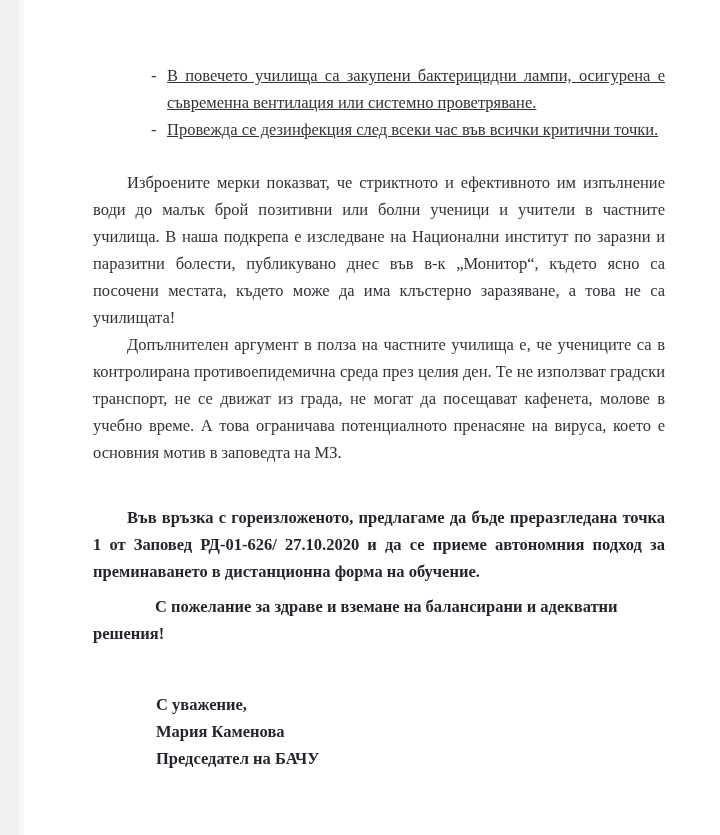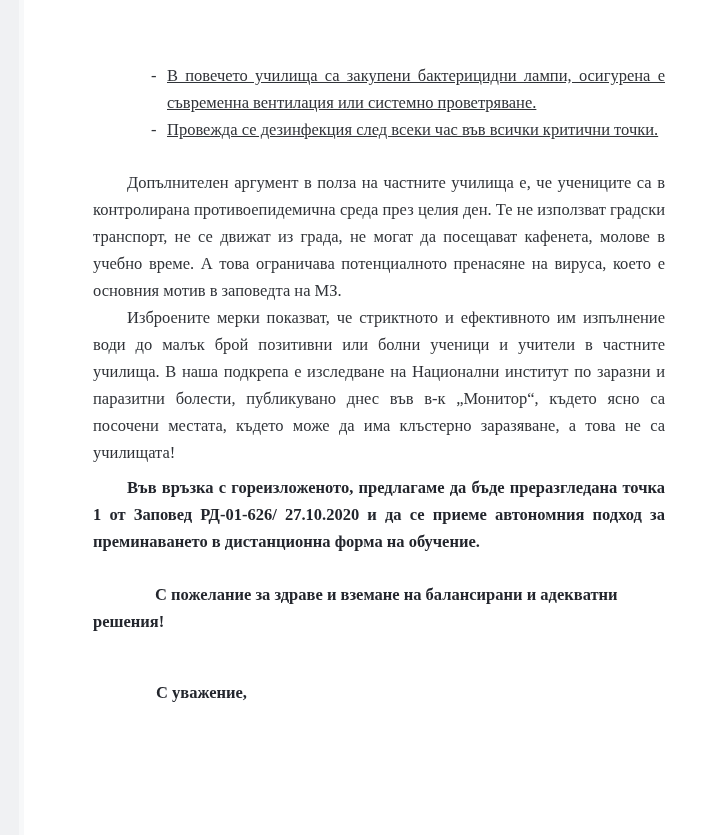--- a/index.html
+++ b/index.html
@@ -30,24 +30,24 @@
     padding: 62px 55px 0 64px;
     color: #303338;
     font-size: 16.5px;
     line-height: 27px;
   }
   .bullets { padding-left: 58px; margin-bottom: 26px; }
   .bullet { display: flex; }
   .marker { width: 16px; flex: none; }
   .btext { flex: 1; text-align: justify; text-decoration: underline; }
   .para { text-align: justify; text-indent: 34px; }
-  .para.gap { margin-top: 8px; }
+  .para.gap { margin-top: 38px; }
   .bold { font-weight: bold; color: #23262d; }
   .closing {
-    margin-top: 26px;
+    margin-top: 8px;
     text-align: left;
     text-indent: 62px;
     font-family: Liberation Serif, serif;
   }
   .signature { margin-top: 44px; padding-left: 63px; }
   .sig-line { font-weight: bold; color: #23262d; }
 </style>
 </head>
 <body>
 
@@ -60,27 +60,29 @@
       <div class="bullet">
         <span class="marker">-</span>
         <span class="btext">В повечето училища са закупени бактерицидни лампи, осигурена е съвременна вентилация или системно проветряване.</span>
       </div>
       <div class="bullet">
         <span class="marker">-</span>
         <span class="btext">Провежда се дезинфекция след всеки час във всички критични точки.</span>
       </div>
     </div>
 
+    <p class="para">Изброените мерки показват, че  стриктното и ефективното им изпълнение  води до малък брой позитивни или болни ученици и учители в частните училища. В наша подкрепа е изследване на Национални институт по заразни и паразитни болести, публикувано днес във в-к „Монитор“, където ясно са посочени местата, където може да има клъстерно заразяване, а това не са училищата!</p>
+
     <p class="para">Допълнителен аргумент в полза на частните училища е, че учениците са в контролирана противоепидемична среда през целия ден. Те не използват градски транспорт, не се движат из града, не могат да посещават кафенета, молове в учебно време. А това ограничава  потенциалното пренасяне на вируса, което е основния мотив в заповедта на МЗ.</p>
-
-    <p class="para">Изброените мерки показват, че  стриктното и ефективното им изпълнение  води до малък брой позитивни или болни ученици и учители в частните училища. В наша подкрепа е изследване на Национални институт по заразни и паразитни болести, публикувано днес във в-к „Монитор“, където ясно са посочени местата, където може да има клъстерно заразяване, а това не са училищата!</p>
 
     <p class="para bold gap">Във връзка с гореизложеното, предлагаме да бъде преразгледана точка 1 от Заповед РД-01-626/ 27.10.2020  и да се приеме автономния подход за преминаването в дистанционна форма на обучение.</p>
 
 
     <p class="para bold closing">С пожелание за здраве и вземане на балансирани и адекватни решения!</p>
 
     <div class="signature">
       <p class="sig-line">С уважение,</p>
+      <p class="sig-line">Мария Каменова</p>
+      <p class="sig-line">Председател на БАЧУ</p>
     </div>
 
   </div>
 </div>
 
 </body></html>

